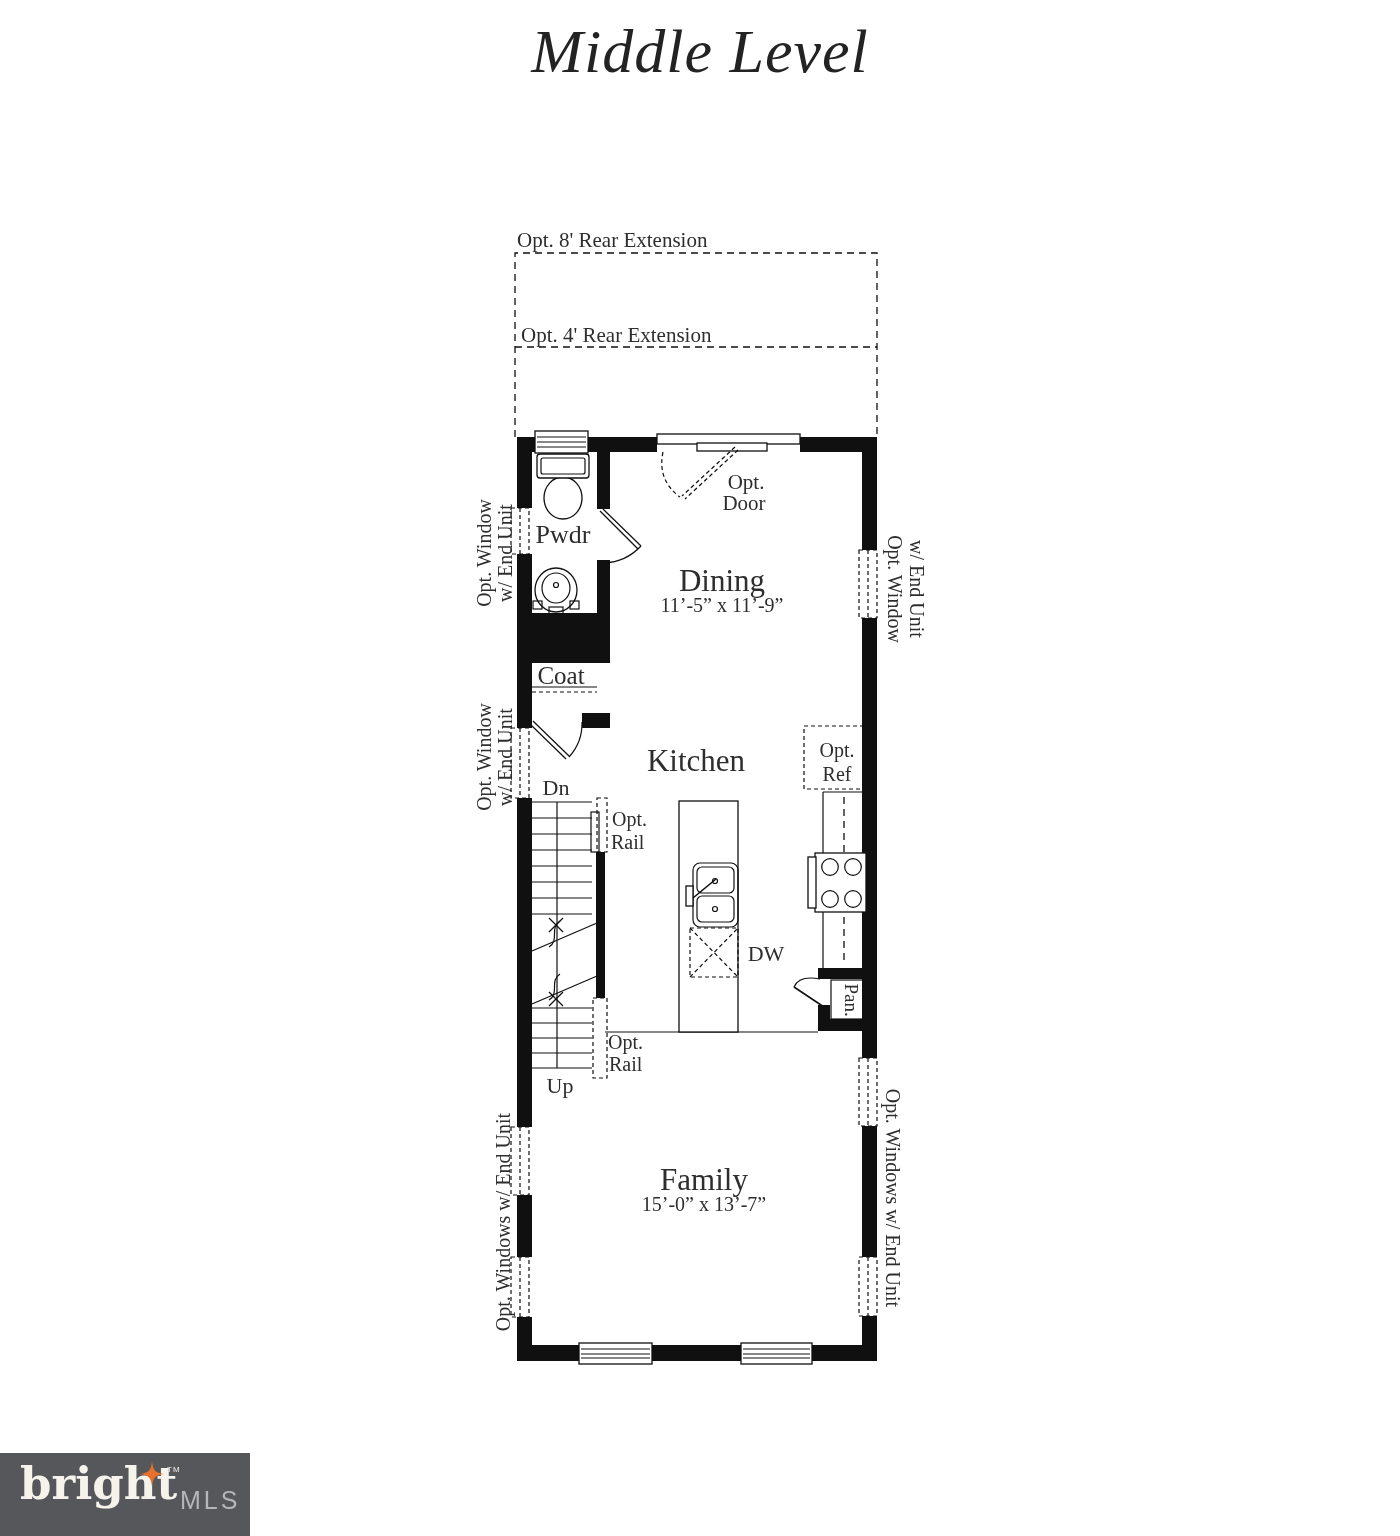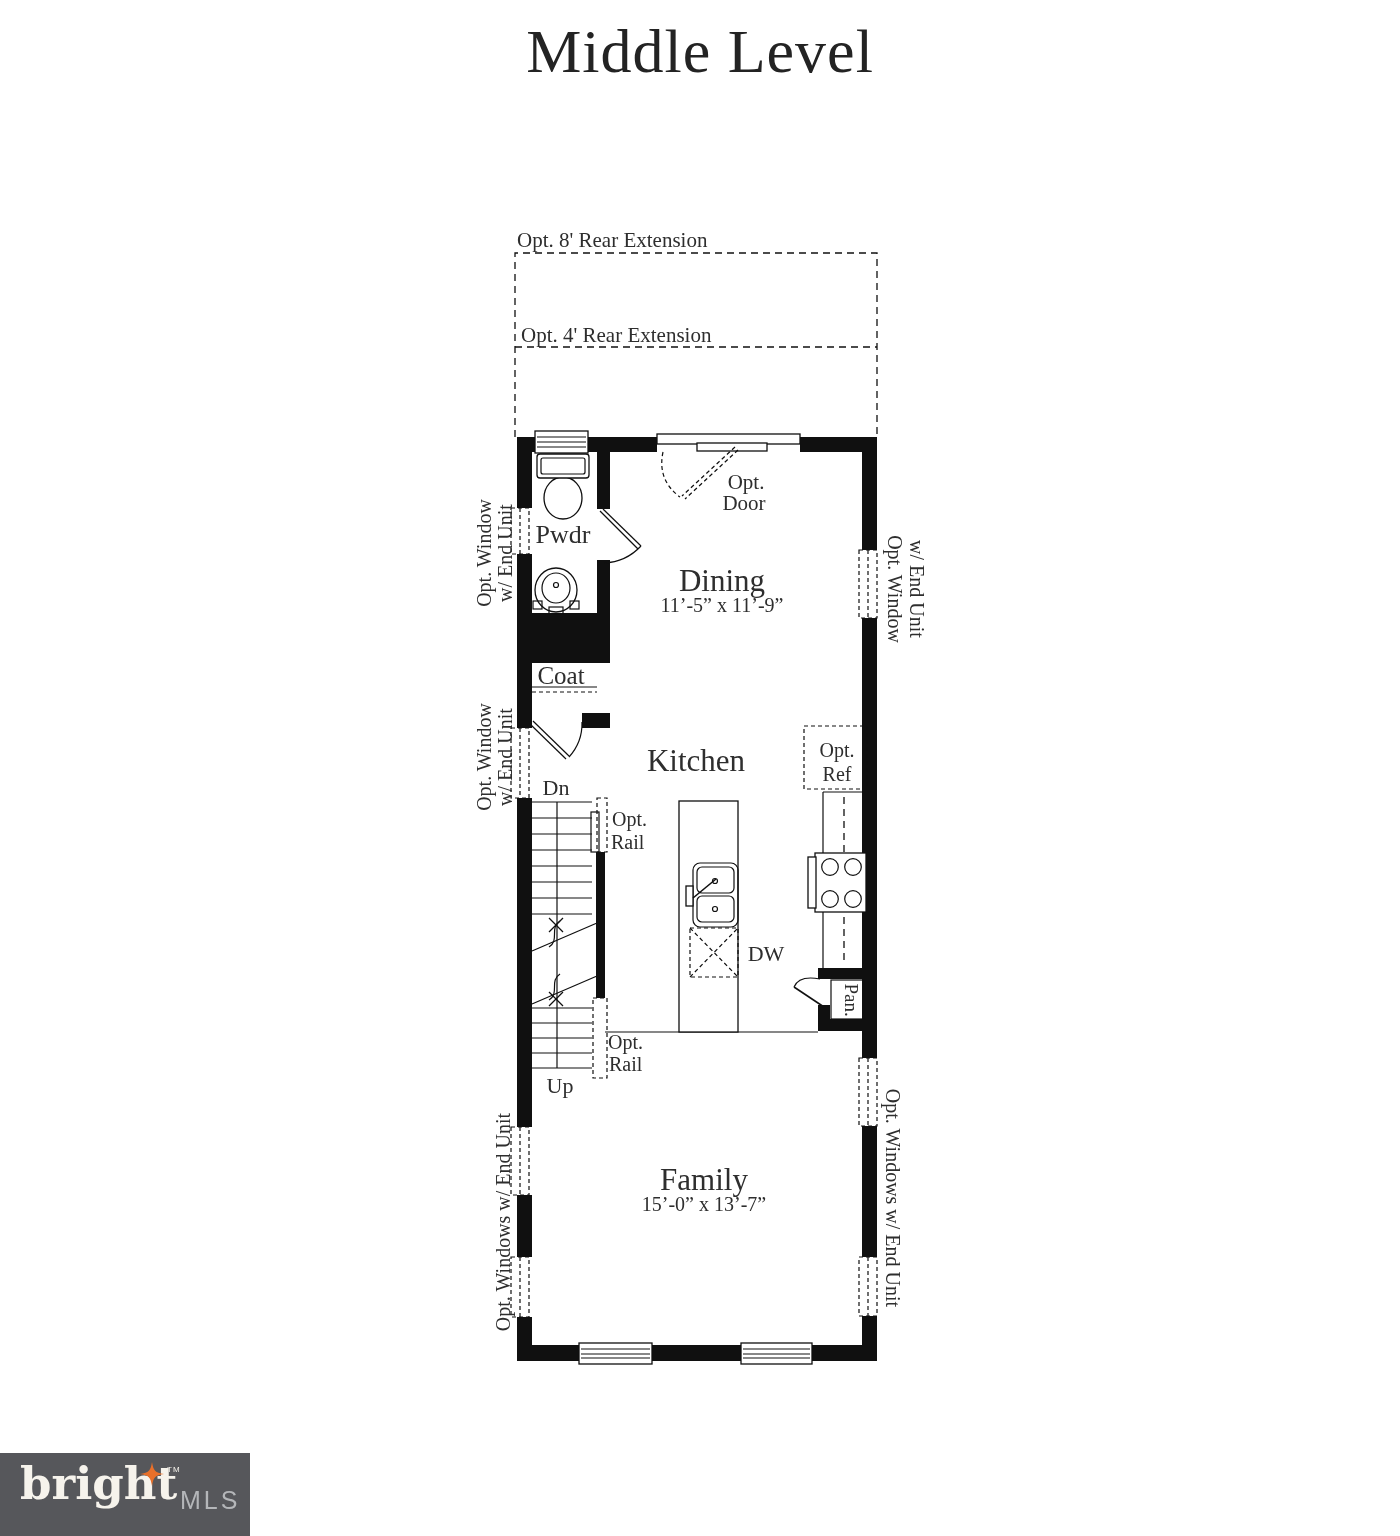--- a/index.html
+++ b/index.html
@@ -1,18 +1,18 @@
 <!DOCTYPE html>
 <html><head>
 <meta charset="utf-8">
 <style>
   html,body{margin:0;padding:0;background:#ffffff;}
   #page{position:relative;width:1400px;height:1536px;background:#ffffff;overflow:hidden;}
   #title{position:absolute;left:0;top:16px;width:1400px;text-align:center;
-         font-family:"Liberation Serif",serif;font-size:62px;color:#232323;letter-spacing:1px;}
+         font-family:"Liberation Serif",serif;font-size:62px;color:#232323;letter-spacing:1px;font-style:italic;}
   #plan{position:absolute;left:440px;top:215px;width:530px;height:1200px;}
   svg text{font-family:"Liberation Serif",serif;fill:#2e2e2e;}
   .t19{font-size:19px}.t20{font-size:20px}.t21{font-size:21px}.t22{font-size:22px}
   .t25{font-size:25px}.t26{font-size:26px}.t31{font-size:31px}
   .w{fill:#101010;stroke:none}
   .ln{stroke:#101010;stroke-width:1.6;fill:none}
   .thin{stroke:#101010;stroke-width:1.2;fill:none}
   .wht{fill:#ffffff;stroke:#101010;stroke-width:1.3}
   .dash{stroke:#101010;stroke-width:1.3;fill:none;stroke-dasharray:7 5}
   .dash2{stroke:#101010;stroke-width:1.2;fill:none;stroke-dasharray:4 3}

